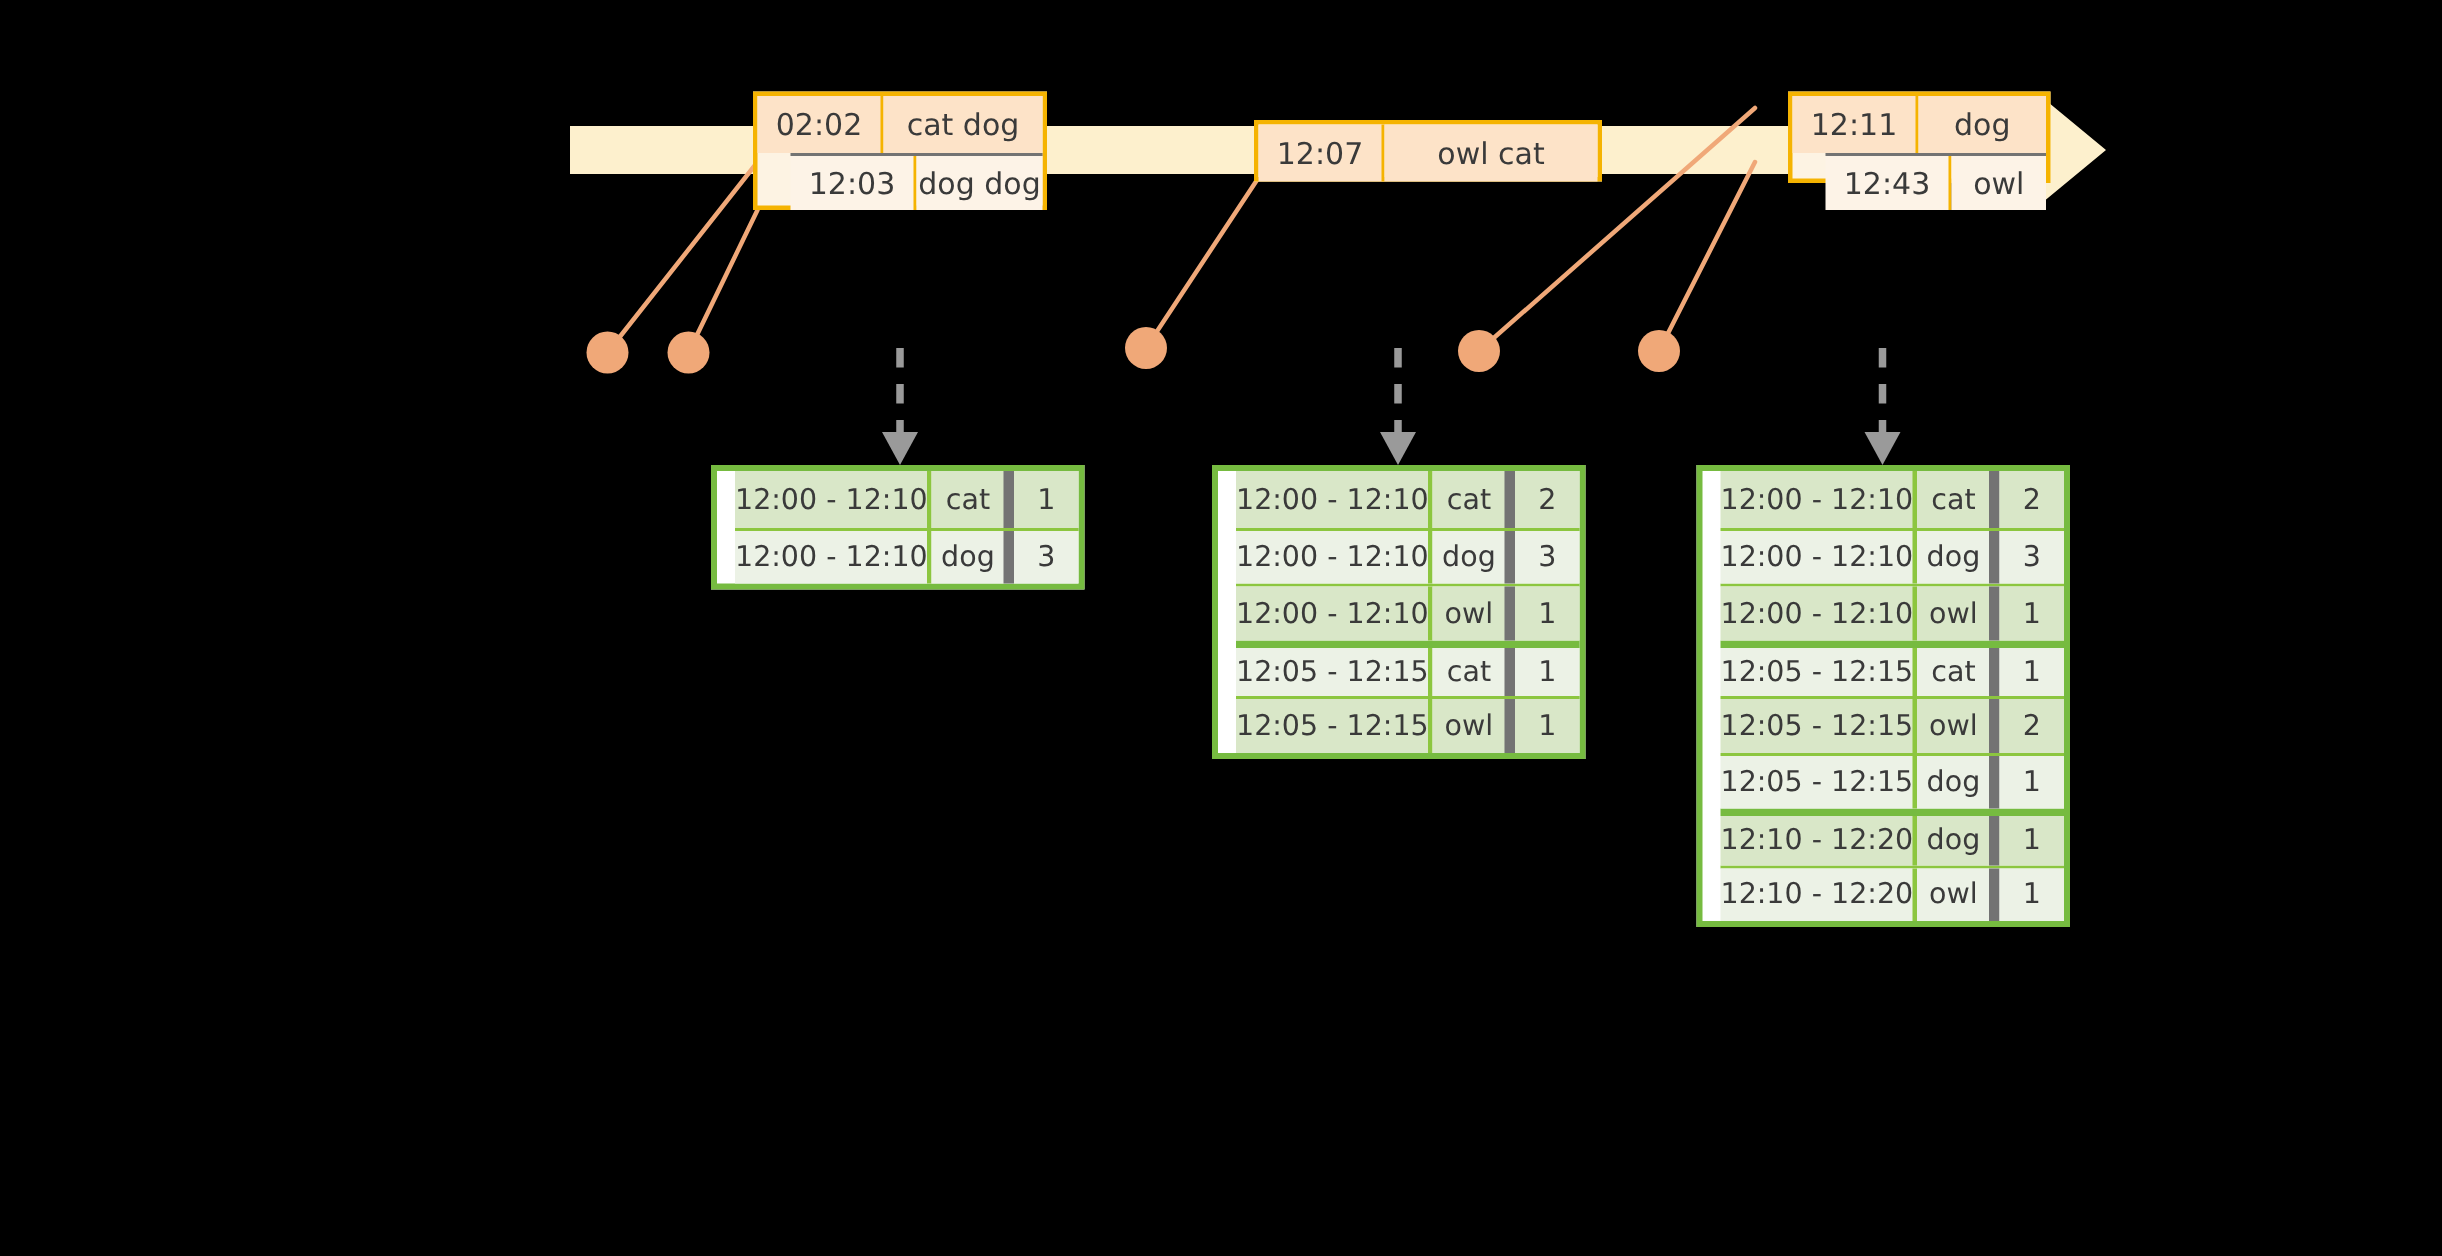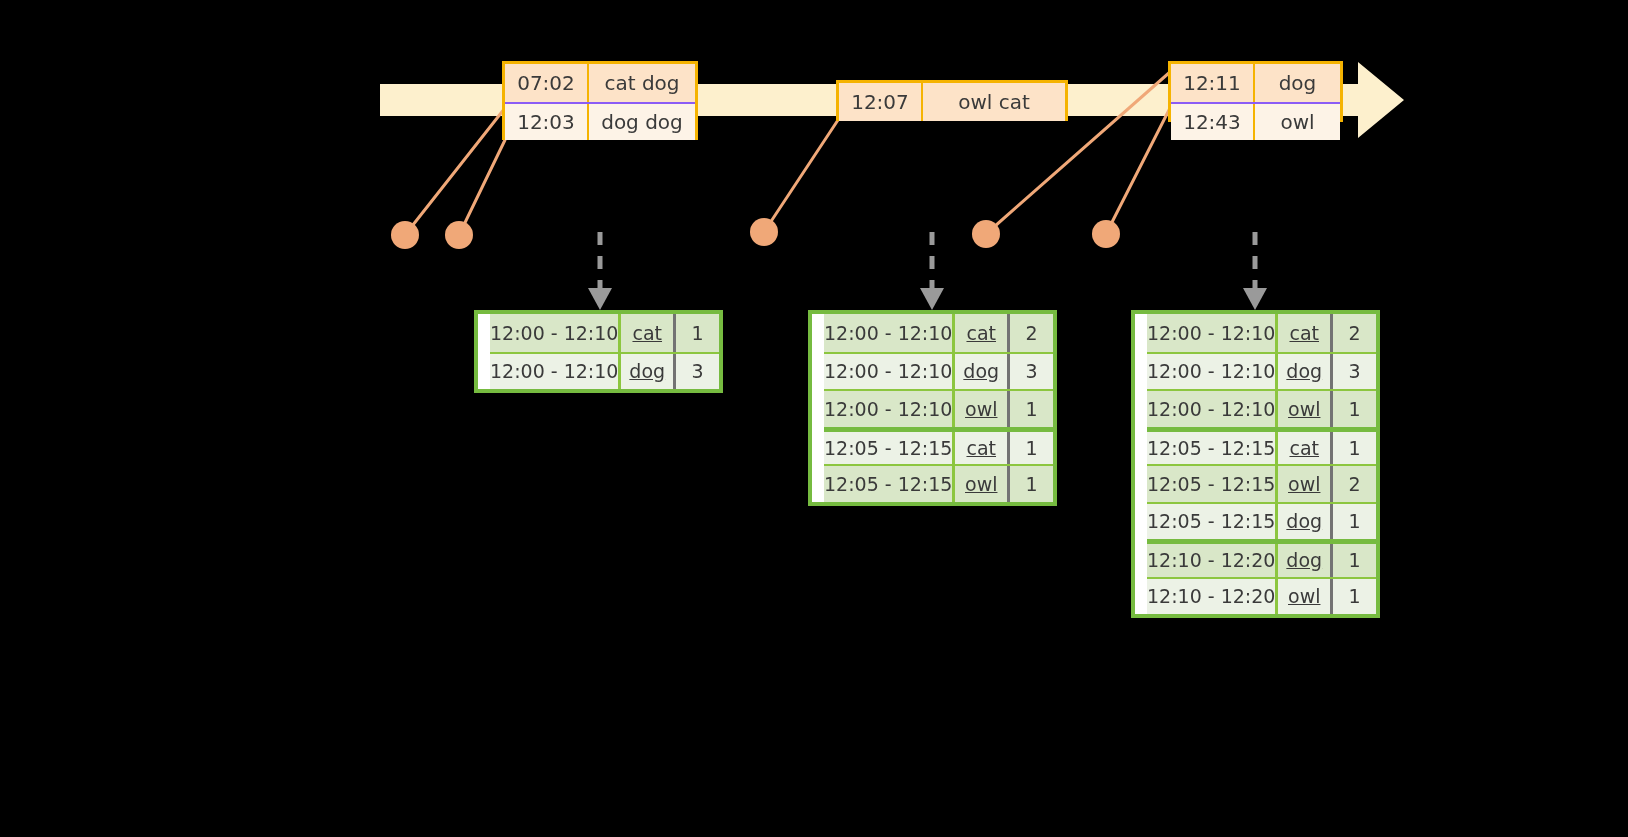--- a/index.html
+++ b/index.html
@@ -18,21 +18,21 @@
     position:absolute;
     border:3px solid #f5b301;
     box-sizing:border-box;
     background:#fdf3e3;
   }
   .event-row{
     display:flex;
     height:38px;
     box-sizing:border-box;
   }
-  .event-row + .event-row{border-top:2px solid #8b5cf6;}
+  .event-row + .event-row{border-top:2px solid #737373;margin-left:22px;}
   .event-row.shaded .cell{background:#fde3c8;}
   .event-row.plain  .cell{background:#fdf3e7;}
   .cell{
     display:flex;align-items:center;justify-content:center;
     font-size:20px;color:#3a3a3a;box-sizing:border-box;
     white-space:nowrap;
   }
   .cell.time{width:84px;border-right:2px solid #f5b301;}
   .cell.payload{flex:1;}
 
@@ -47,21 +47,21 @@
   .res-row{display:flex;height:37.5px;box-sizing:border-box;}
   .res-row + .res-row{border-top:2px solid #8cc63f;}
   .res-row.sep{border-top:5px solid #76bb40;}
   .res-row.dark .rcell{background:#d9e7c8;}
   .res-row.light .rcell{background:#ecf2e6;}
   .rcell{
     display:flex;align-items:center;justify-content:center;
     font-size:19px;color:#3a3a3a;box-sizing:border-box;white-space:nowrap;
   }
   .rcell.win{flex:1;border-right:3px solid #8cc63f;}
-  .rcell.key{width:57px;border-right:3px solid #737373;text-decoration:underline;}
+  .rcell.key{width:57px;border-right:7px solid #737373;}
   .rcell.cnt{width:45px;}
 </style>
 </head>
 <body>
 
 <div id="stage">
 
   <svg class="timeline-svg" viewBox="0 0 1628 837" xmlns="http://www.w3.org/2000/svg">
 
     <g>
@@ -91,37 +91,37 @@
       <line x1="932" y1="232" x2="932" y2="288" stroke-dasharray="13 11"></line>
       <polygon points="920,288 944,288 932,310" fill="#9a9a9a" stroke="none"></polygon>
 
       <line x1="1255" y1="232" x2="1255" y2="288" stroke-dasharray="13 11"></line>
       <polygon points="1243,288 1267,288 1255,310" fill="#9a9a9a" stroke="none"></polygon>
     </g>
   </svg>
 
   <div class="event-box" style="left:502px;top:61px;width:196px;height:79px;">
     <div class="event-row shaded">
-      <div class="cell time">07:02</div>
+      <div class="cell time">02:02</div>
       <div class="cell payload">cat dog</div>
     </div>
     <div class="event-row plain">
       <div class="cell time">12:03</div>
       <div class="cell payload">dog dog</div>
     </div>
   </div>
 
   <div class="event-box" style="left:836px;top:80px;width:232px;height:41px;">
     <div class="event-row shaded">
       <div class="cell time">12:07</div>
       <div class="cell payload">owl cat</div>
     </div>
   </div>
 
-  <div class="event-box" style="left:1168px;top:61px;width:175px;height:61px;">
+  <div class="event-box" style="left:1192px;top:61px;width:175px;height:61px;">
     <div class="event-row shaded">
       <div class="cell time">12:11</div>
       <div class="cell payload">dog</div>
     </div>
     <div class="event-row plain">
       <div class="cell time">12:43</div>
       <div class="cell payload">owl</div>
     </div>
   </div>
 

